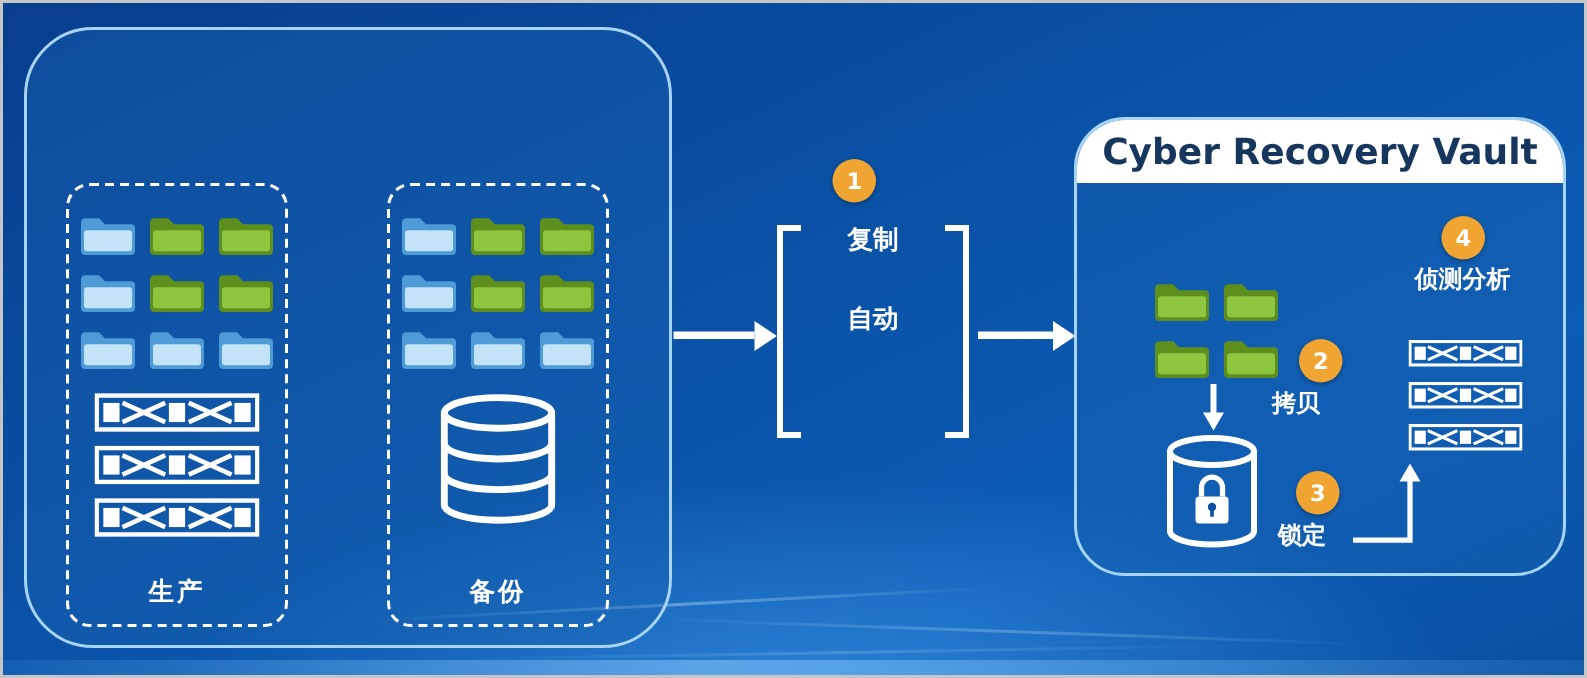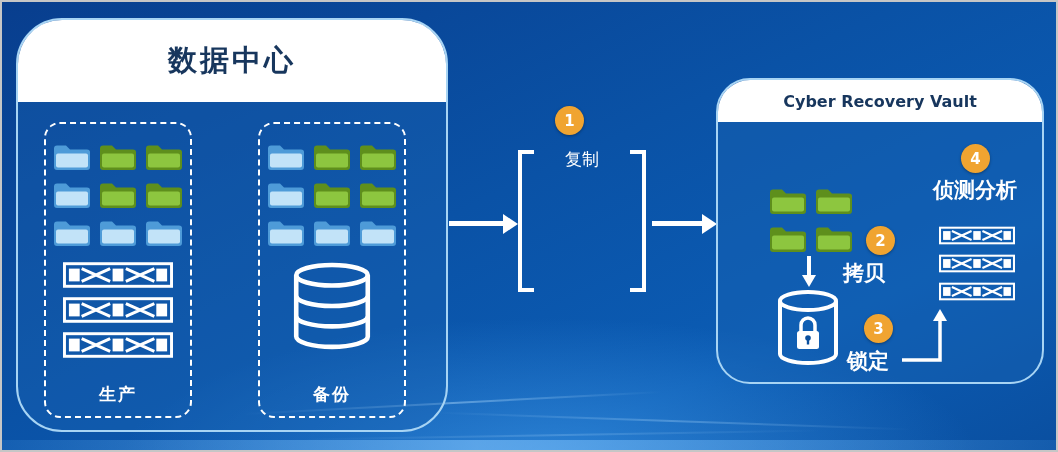--- a/index.html
+++ b/index.html
@@ -27,21 +27,21 @@
   
   .panel{position:absolute;border:2px solid #A7D4F4;background:rgba(26,100,178,.38);overflow:hidden;}
   .dc{left:14px;top:16px;width:432px;height:414px;border-radius:46px;}
   .vault{left:714px;top:76px;width:328px;height:306px;border-radius:34px;}
   .panel-header{position:absolute;left:0;top:0;right:0;background:#ffffff;
     display:flex;align-items:center;justify-content:center;}
   .dc-h{height:82px;}
   .v-h{height:42px;}
   .panel-title{font-weight:bold;color:var(--header-text,#17365D);}
   .dc-title{font-size:29px;letter-spacing:3px;}
-  .v-title{font-size:16px;}
+  .v-title{font-size:24px;}
 
   
   .dash{position:absolute;border:2px dashed #ffffff;border-radius:16px;
     display:flex;flex-direction:column;align-items:center;padding:16px 0 10px;}
   .prod{left:26px;top:102px;width:148px;height:296px;}
   .bak{left:240px;top:102px;width:148px;height:296px;}
 
   .folder-grid{display:grid;gap:6px;}
   .folder{width:40px;height:32px;display:block;}
   .tape-stack{display:flex;flex-direction:column;gap:9px;margin-top:14px;}
@@ -62,54 +62,51 @@
   .bl{left:516px;border-left:4px solid #fff;border-top:4px solid #fff;border-bottom:4px solid #fff;}
   .br{left:628px;border-right:4px solid #fff;border-top:4px solid #fff;border-bottom:4px solid #fff;}
 
   .step-badge{position:absolute;width:29px;height:29px;border-radius:50%;
     background:var(--orange,#F0A431);color:#fff;font-weight:bold;font-size:15px;
     display:flex;align-items:center;justify-content:center;
     box-shadow:0 1px 3px rgba(0,0,0,.35);}
   .s-1{left:553px;top:104px;}
 
   .mid-label{position:absolute;left:512px;width:136px;text-align:center;
-    color:#fff;font-weight:normal;font-size:17px;}
+    color:#fff;font-weight:bold;font-size:17px;}
   .l-replicate{top:146px;}
   .l-auto{top:199px;}
   .l-airgap{top:223px;}
 
   
   .v-folders{position:absolute;left:50px;top:104px;}
   .v-down{position:absolute;left:83px;top:176px;width:16px;height:32px;}
   .v-cyl{position:absolute;left:58px;top:210px;width:64px;height:78px;}
   .s-2{left:148px;top:146px;}
   .s-3{left:146px;top:234px;}
   .s-4{left:243px;top:64px;}
-  .v-label{position:absolute;color:#fff;font-weight:bold;font-size:21px;text-align:center;}
+  .v-label{position:absolute;color:#fff;font-weight:bold;font-size:16px;text-align:center;}
   .lb-copy{left:112px;top:179px;width:68px;}
   .lb-lock{left:116px;top:267px;width:68px;}
   .lb-detect{left:200px;top:96px;width:114px;}
   .v-tapes{position:absolute;left:221px;top:146px;margin-top:0;gap:9px;}
   .v-tapes .tape{width:76px;height:19px;}
   .v-elbow{position:absolute;left:182px;top:228px;width:56px;height:58px;}
 </style>
 </head>
 <body>
 
 <div class="stage">
 
   <div class="streak s1"></div>
   <div class="streak s2"></div>
   <div class="streak s3"></div>
   <div class="bottom-glow"></div>
 
   <div class="panel dc">
-    <div class="panel-header dc-h">
-      <span class="panel-title dc-title">数据中心</span>
-    </div>
 
     <div class="dash prod">
       <div class="folder-grid" style="grid-template-columns: repeat(3, auto);">
           <svg class="folder" viewBox="0 0 40 32">
     <path d="M2 8.5 Q2 5.5 5 5.5 L14 5.5 L18 9.5 L35 9.5 Q38 9.5 38 12 L38 27 Q38 30 35 30 L5 30 Q2 30 2 27 Z" fill="#4E9BD8"></path>
     <rect x="4" y="13.5" width="32" height="14" rx="2" fill="#C2E3F8"></rect>
   </svg>
           <svg class="folder" viewBox="0 0 40 32">
     <path d="M2 8.5 Q2 5.5 5 5.5 L14 5.5 L18 9.5 L35 9.5 Q38 9.5 38 12 L38 27 Q38 30 35 30 L5 30 Q2 30 2 27 Z" fill="#5E8F1C"></path>
     <rect x="4" y="13.5" width="32" height="14" rx="2" fill="#8DC63F"></rect>
@@ -217,20 +214,21 @@
       <div class="zone-label">备份</div>
     </div>
   </div>
 
   <div class="harrow a1"></div>
 
   <div class="bracket bl"></div>
   <div class="bracket br"></div>
   <div class="step-badge s-1">1</div>
   <div class="mid-label l-replicate">复制</div>
+  <div class="mid-label l-auto">自动</div>
 
   <div class="harrow a2"></div>
 
   <div class="panel vault">
     <div class="panel-header v-h">
       <span class="panel-title v-title">Cyber Recovery Vault</span>
     </div>
 
     <div class="folder-grid v-folders" style="grid-template-columns: repeat(2, auto);">
         <svg class="folder" viewBox="0 0 40 32">

